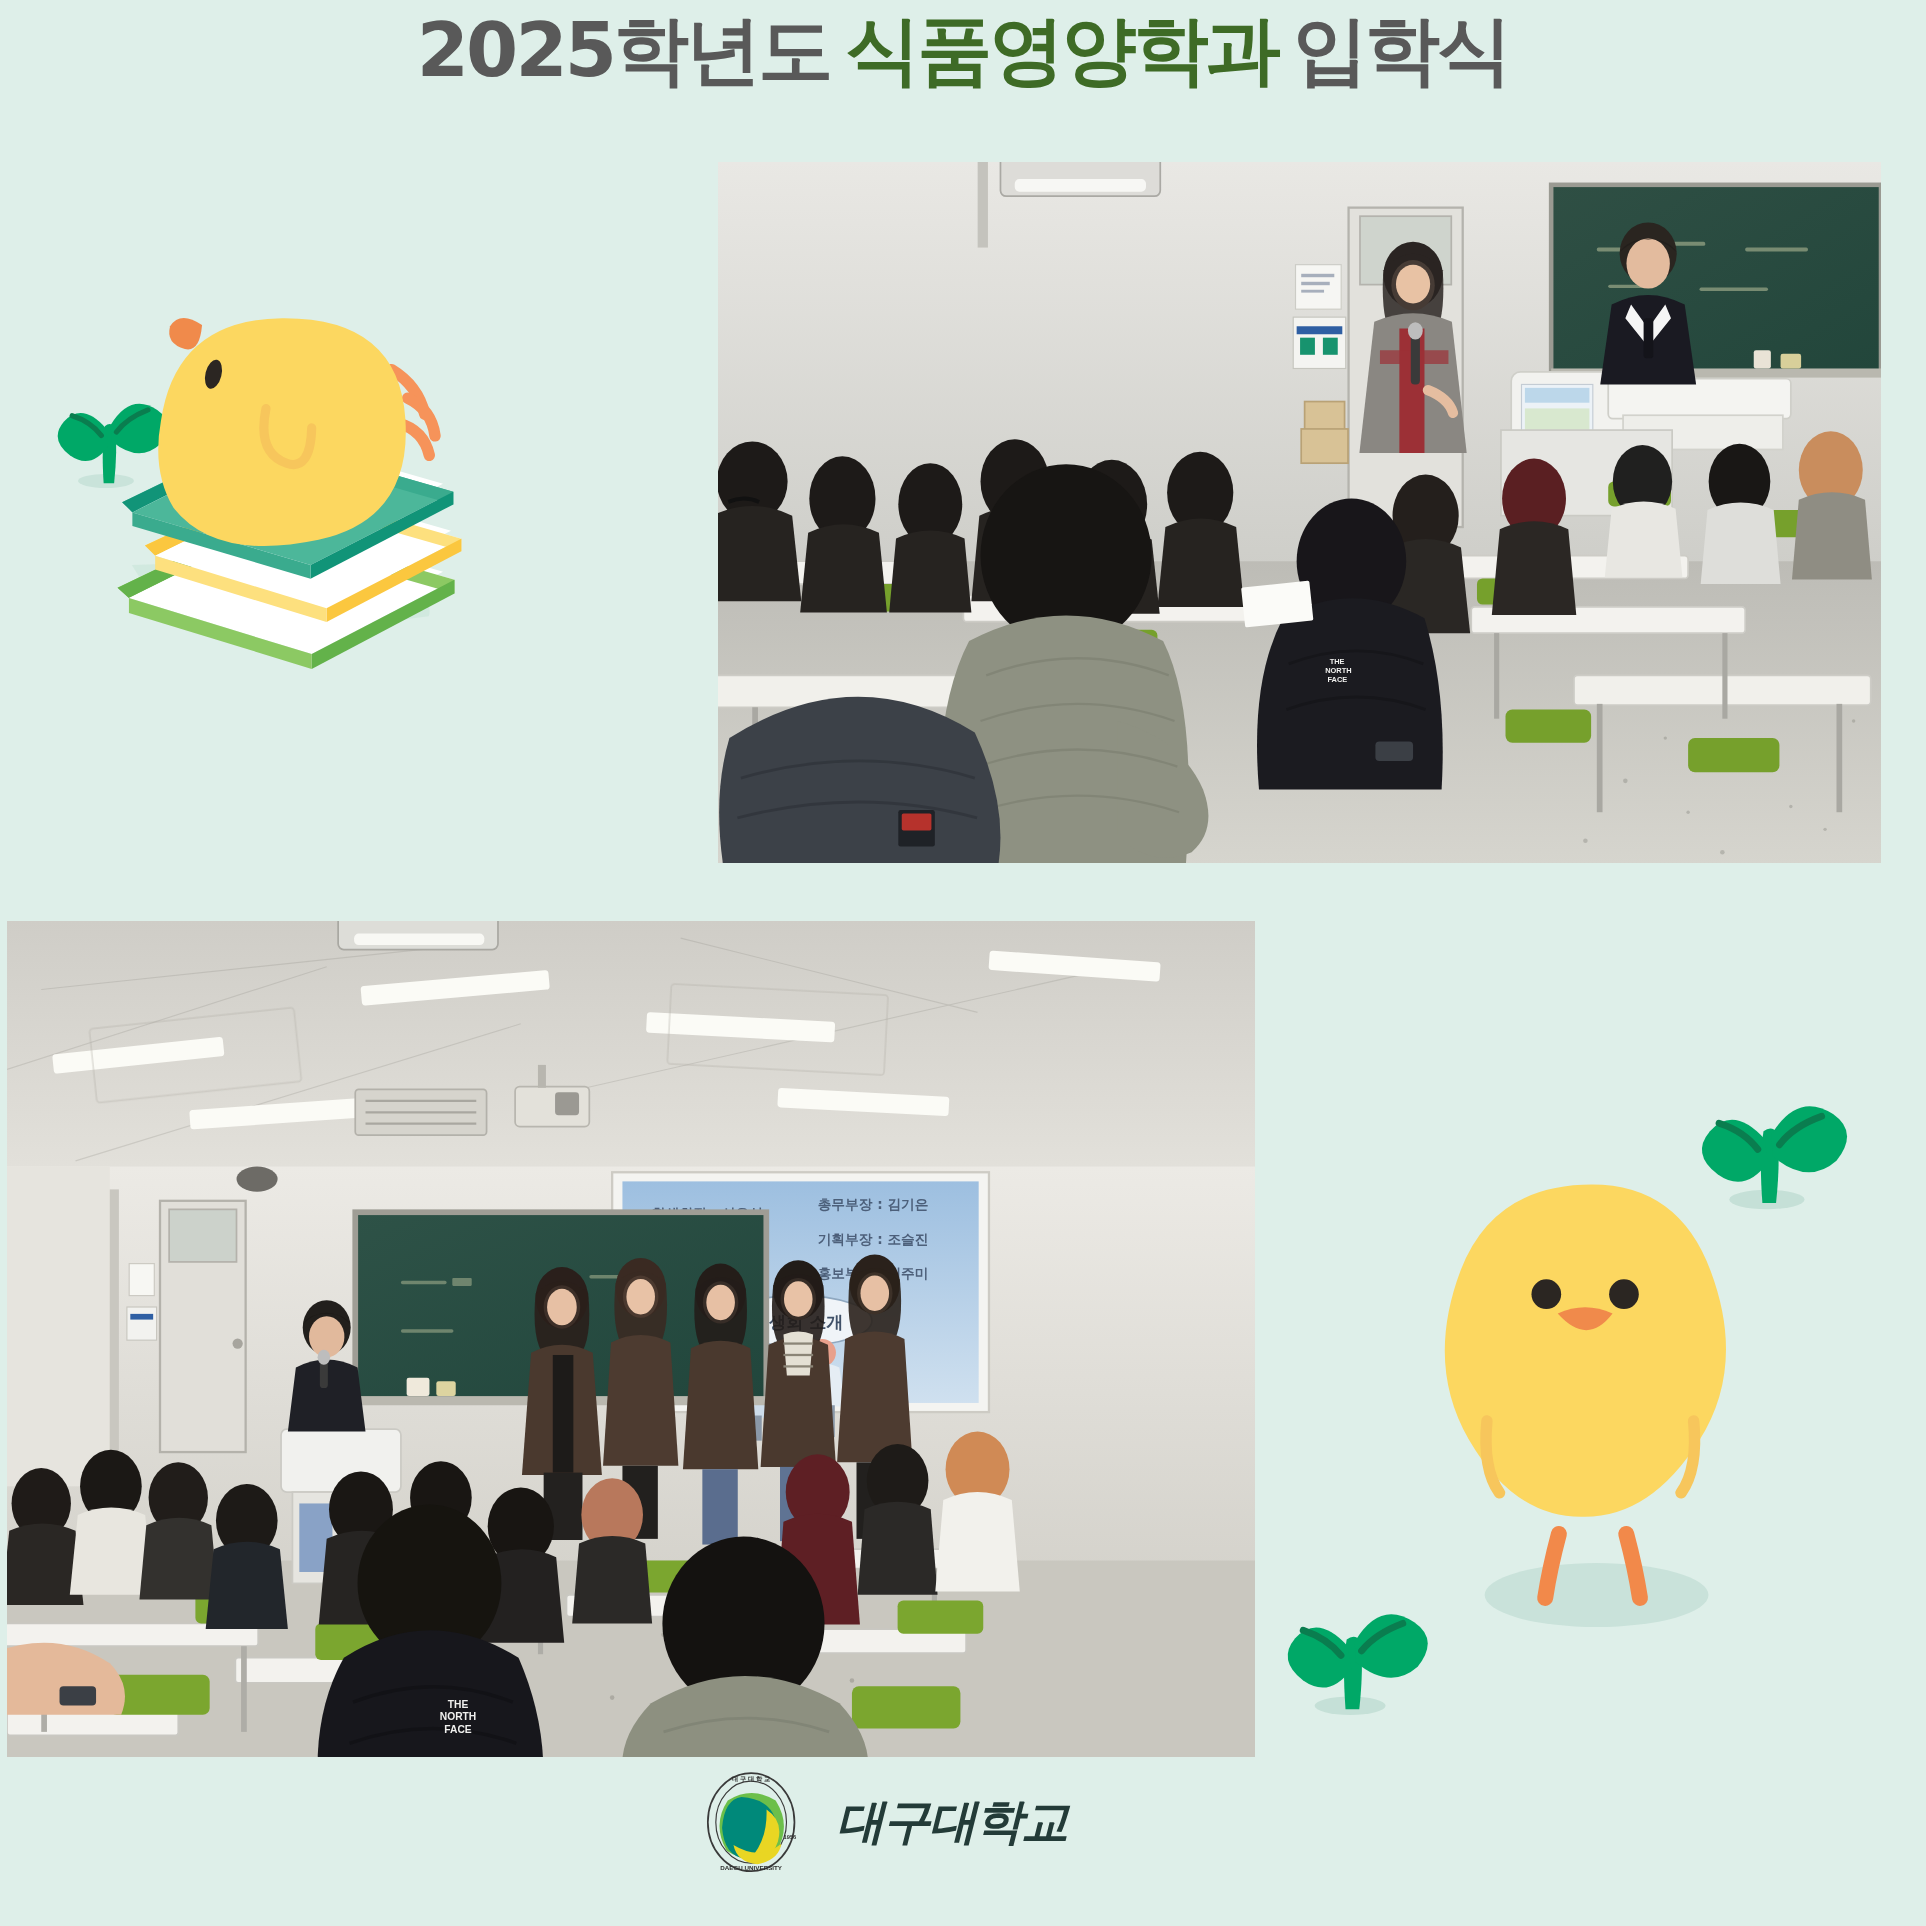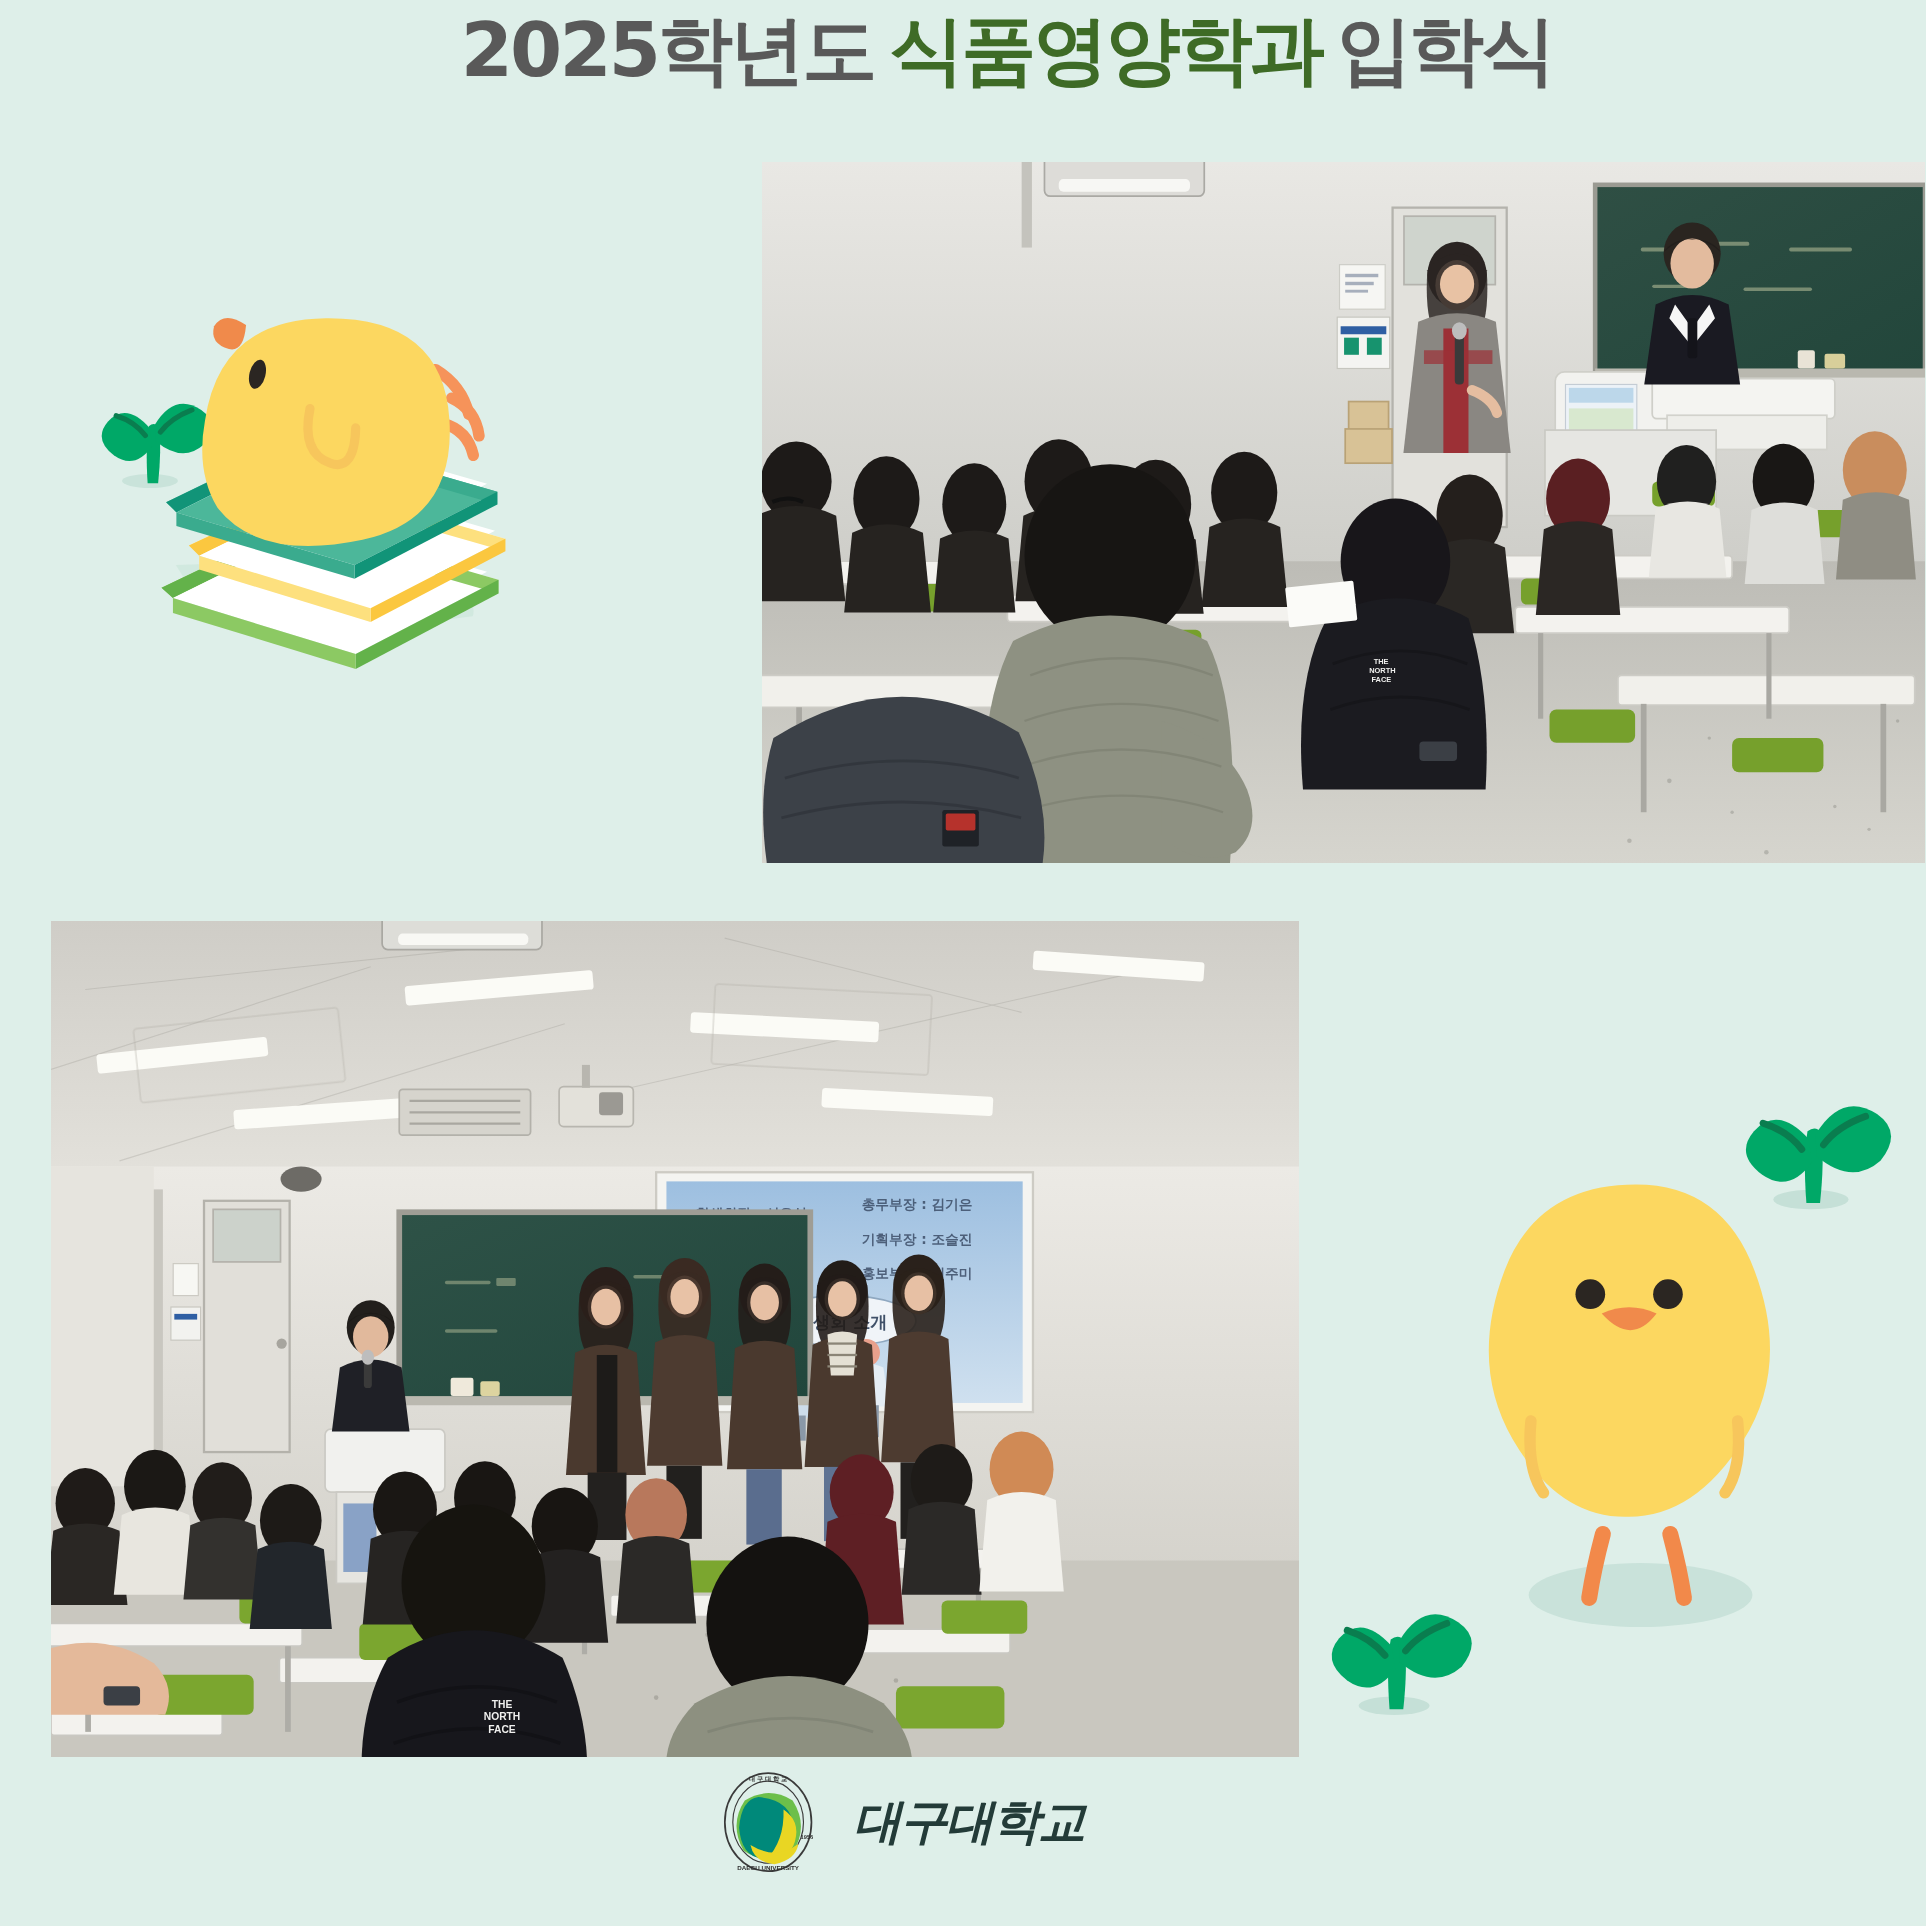--- a/index.html
+++ b/index.html
@@ -3,21 +3,21 @@
 <meta charset="utf-8">
 <style>
   html,body{margin:0;padding:0;}
   body{
     width:1926px;height:1926px;
     background:#deefe9;
     font-family:"Liberation Sans", sans-serif;
     overflow:hidden;
     position:relative;
   }
-  .stage{position:absolute;inset:0;margin-left:44px;}
+  .stage{position:absolute;inset:0;}
 
   
   .title-wrap{
     position:absolute;left:0;top:12.6px;width:1926px;
     text-align:center;
     white-space:nowrap;
   }
   .title-wrap span{
     font-family:"DejaVu Sans","Liberation Sans",sans-serif;
     font-size:75px;
@@ -37,21 +37,21 @@
   .photo svg{display:block;width:100%;height:100%;}
 
   
   .art{position:absolute;}
   #chick-books{left:49px;top:268px;width:474px;height:434px;}
   #chick-standing{left:1415px;top:1164px;width:354px;height:479px;}
   #sprout-top-right{left:1686px;top:1073px;width:171px;height:160px;}
   #sprout-bottom{left:1270px;top:1581px;width:166px;height:154px;}
 
   
-  #logo{position:absolute;left:670px;top:1772px;width:399px;height:103px;}
+  #logo{position:absolute;left:697px;top:1772px;width:399px;height:103px;}
 </style>
 </head>
 <body>
 
 <div class="stage">
 
   <div class="title-wrap">
     <span class="t-gray">2025학년도</span><span class="t-sp"></span><span class="t-green">식품영양학과</span><span class="t-sp"></span><span class="t-gray">입학식</span>
   </div>
 

